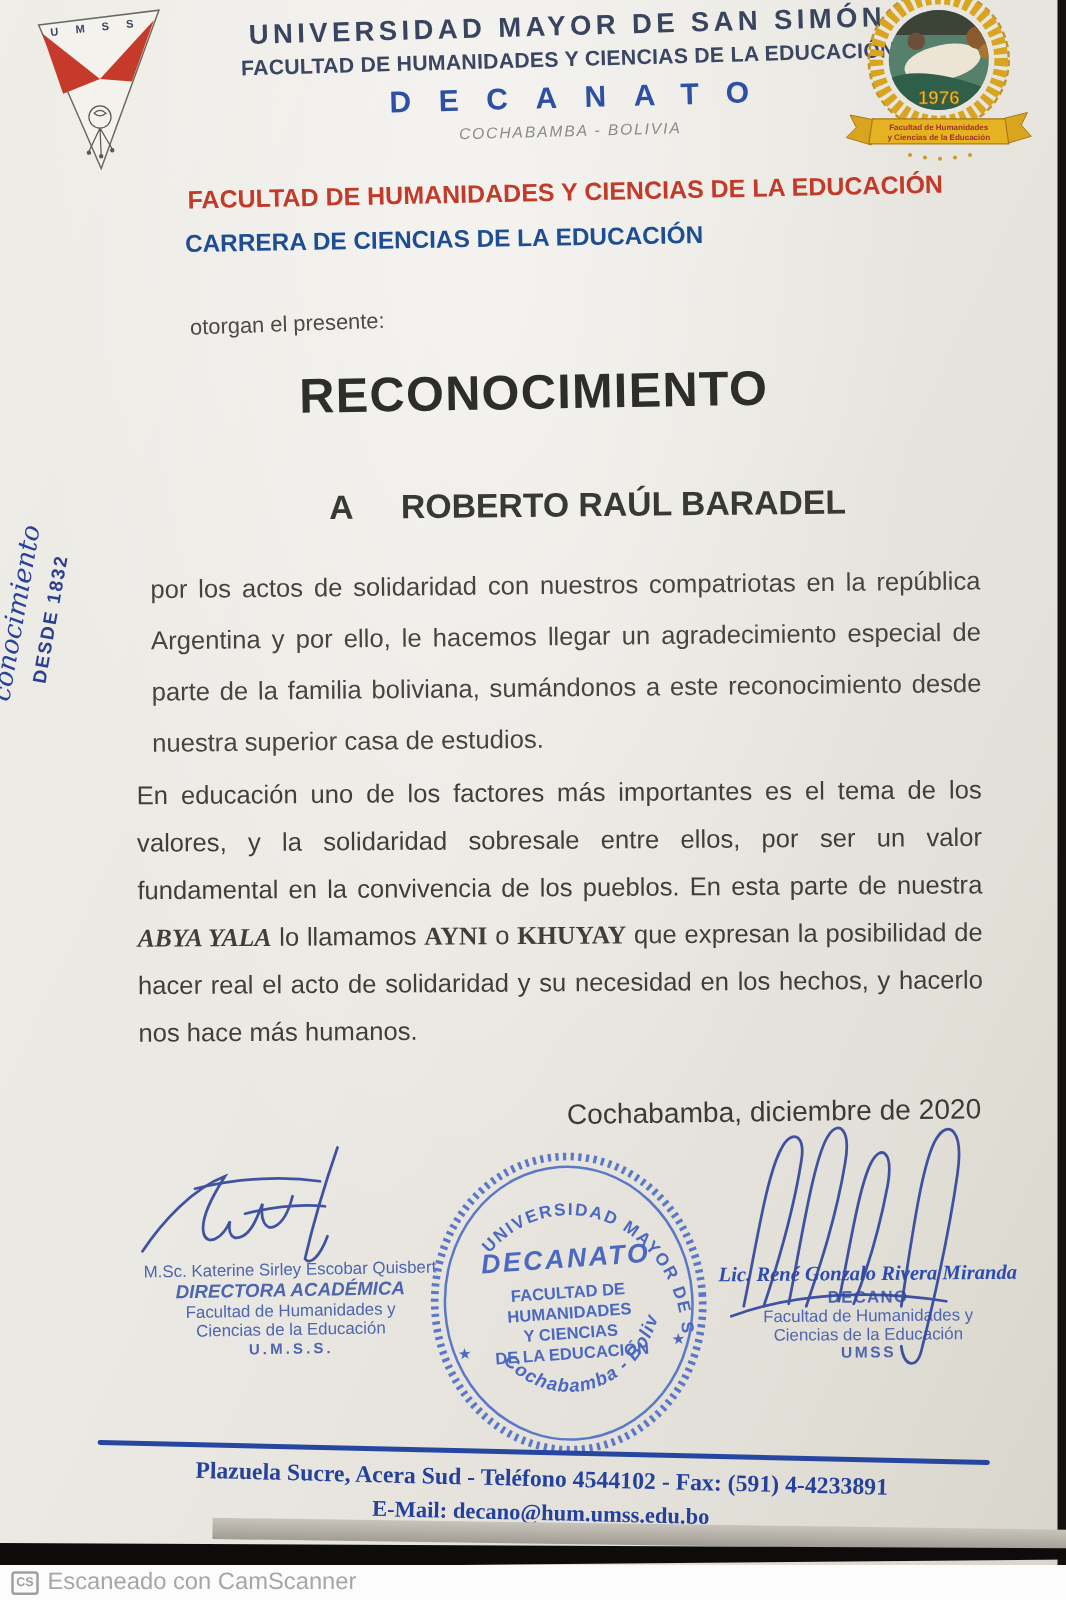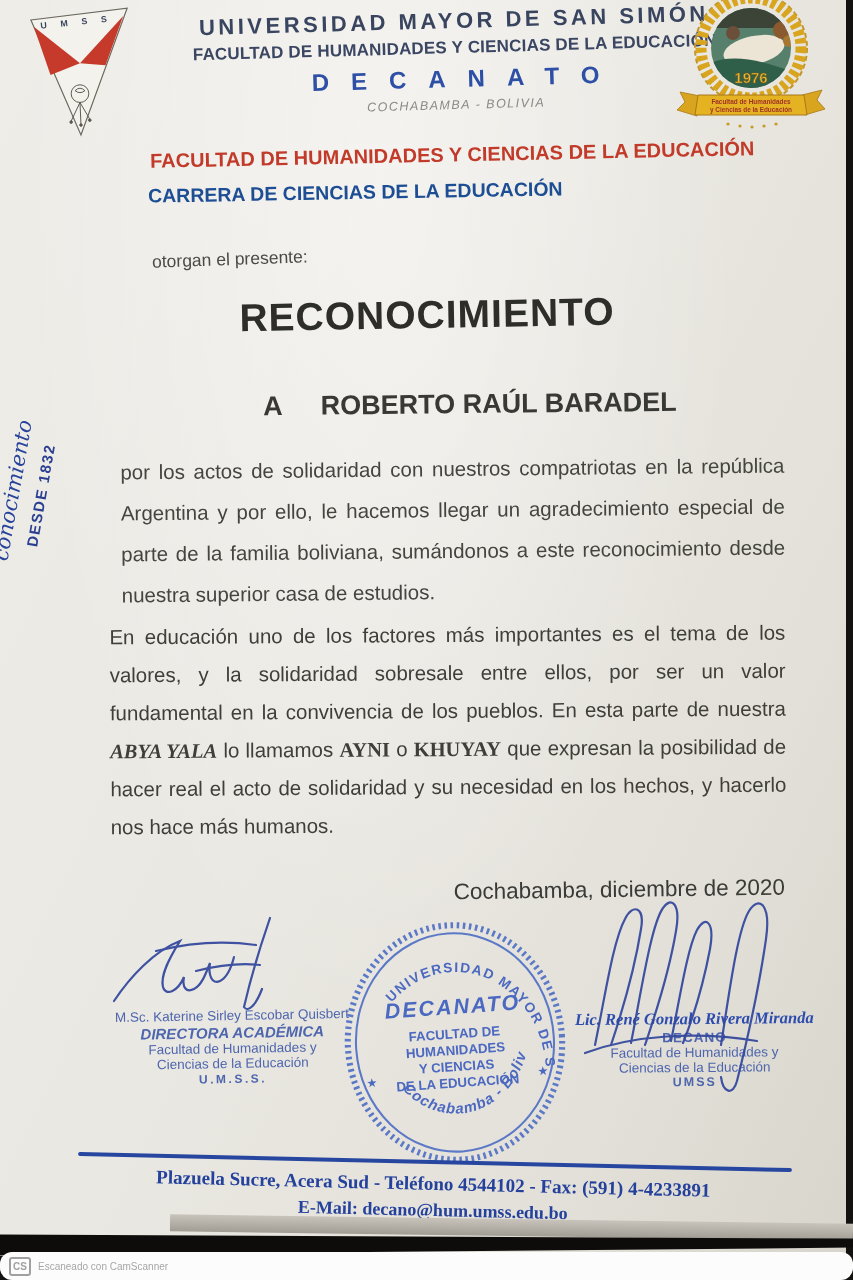--- a/index.html
+++ b/index.html
@@ -77,25 +77,25 @@
                  color:#24419c; font-family:"Liberation Serif", serif; font-weight:bold; }
   .ft-line1 { font-size:19px; }
   .ft-line2 { font-size:18px; margin-top:5px; }
 
   
   .edge-gray  { left:170px; top:1219px; width:683px; height:17px;
                 background:linear-gradient(#c8c4bc,#a19d95); transform:rotate(0.8deg); }
   .edge-black { left:0; top:1226px; width:853px; height:30px; background:#0d0c0a;
                 clip-path:polygon(0 28%, 100% 42%, 100% 72%, 0 98%); }
   .cs-bar { left:0; top:1252px; width:853px; height:28px; background:#fcfcfc;
-            display:flex; align-items:center;border-radius:12px; }
+            display:flex; align-items:center; }
   .cs-icon { margin-left:9px; width:18px; height:15px; border:2px solid #a0a0a0; border-radius:3px;
              display:flex; align-items:center; justify-content:center;
              font-size:10px; font-weight:bold; color:#a0a0a0; }
-  .cs-label { font-size:10px; color:#a6a6a6; margin-left:7px; }
+  .cs-label { font-size:19px; color:#a6a6a6; margin-left:7px; }
 
   svg text { font-family:"Liberation Sans", sans-serif; }
 </style>
 </head>
 <body>
 
 <div id="page">
 
   <div class="abs paper"></div>
 

